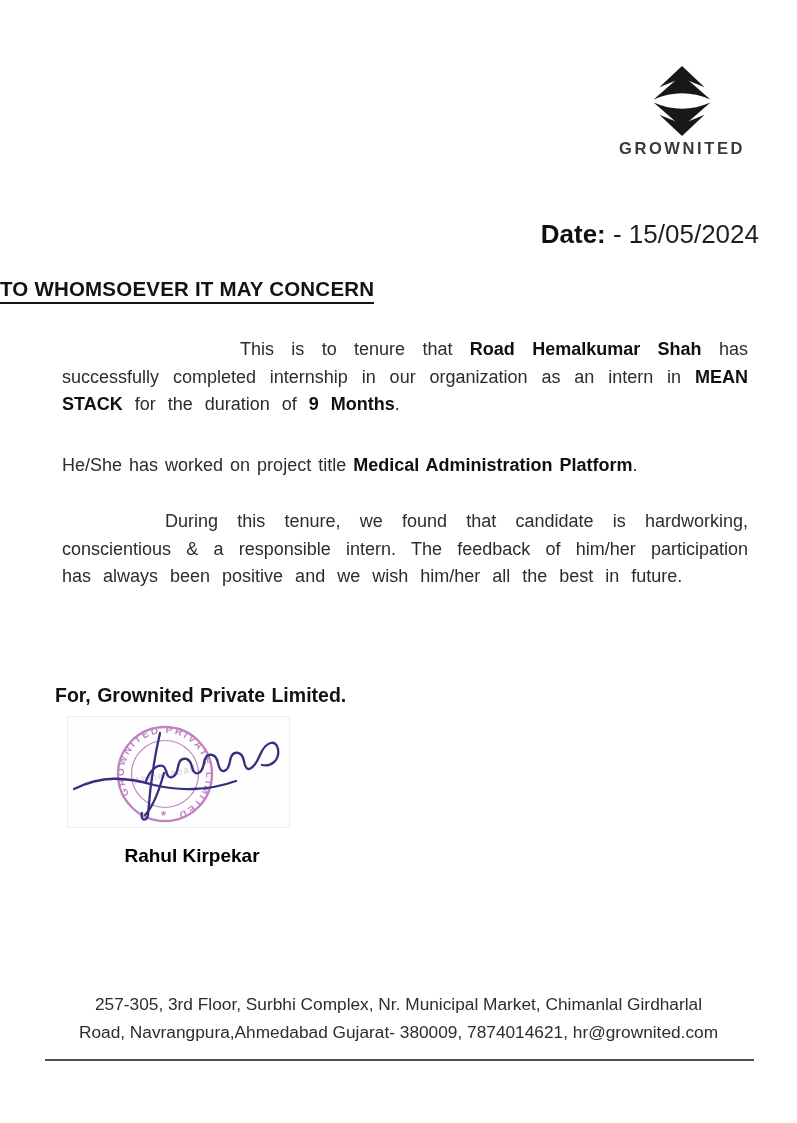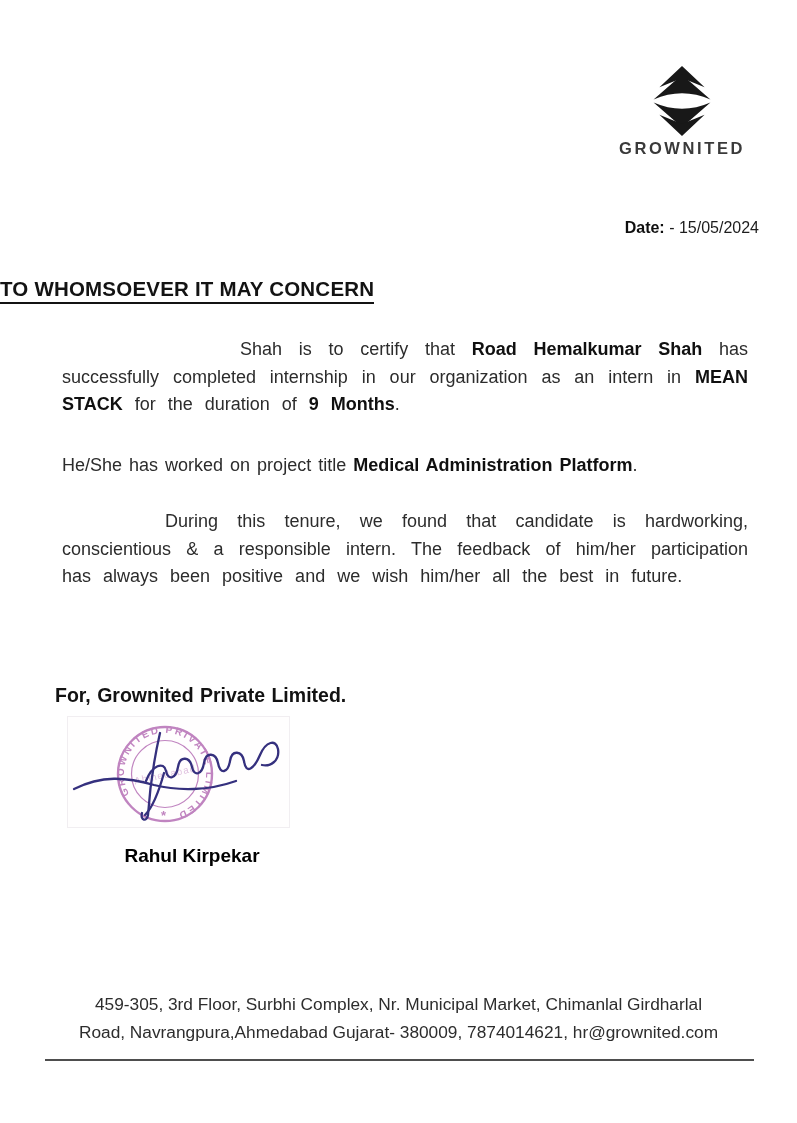--- a/index.html
+++ b/index.html
@@ -19,21 +19,21 @@
     font-family:"Liberation Sans","DejaVu Sans",sans-serif;
     color:var(--text);
     padding-left:26px;
   }
   
   .logo{position:absolute;top:66px;left:614px;width:136px;text-align:center;}
   .logo-mark{width:76px;height:70px;display:block;margin:0 auto;}
   .logo-mark path{fill:#181818;}
   .logo-word{margin-top:3px;font-size:16.5px;font-weight:600;letter-spacing:2.6px;color:#3a3a3a;}
   
-  .date-line{position:absolute;top:219px;right:38px;font-size:16px;color:#1d1d1d;}
+  .date-line{position:absolute;top:219px;right:38px;font-size:26px;color:#1d1d1d;}
   .date-line .lbl{font-weight:700;color:#0f0f0f;}
   
   .title{position:absolute;top:277px;left:0;width:100%;font-size:20.5px;font-weight:700;color:#131313;letter-spacing:0.2px;}
   .title span{border-bottom:2.5px solid #131313;padding-bottom:2px;}
   
   .para{position:absolute;left:62px;width:686px;font-size:18px;line-height:27.5px;text-align:justify;word-spacing:7px;color:#2c2c2c;}
   .para .b{font-weight:700;color:#101010;}
   .p-certify{top:336px;text-indent:178px;}
   .p-project{top:452px;text-align:left;word-spacing:2px;}
   .p-tenure{top:508px;text-indent:103px;}
@@ -70,21 +70,21 @@
   </div>
 
   <div class="date-line">
     <span class="lbl">Date:</span><span> - 15/05/2024</span>
   </div>
 
   <div class="title">
     <span>TO WHOMSOEVER IT MAY CONCERN</span>
   </div>
 
-  <p class="para p-certify"><span>Shah is to certify that </span><span class="b">Road Hemalkumar Shah</span><span> has successfully completed internship in our organization as an intern in </span><span class="b">MEAN STACK</span><span> for the duration of </span><span class="b">9 Months</span><span>.</span></p>
+  <p class="para p-certify"><span>This is to tenure that </span><span class="b">Road Hemalkumar Shah</span><span> has successfully completed internship in our organization as an intern in </span><span class="b">MEAN STACK</span><span> for the duration of </span><span class="b">9 Months</span><span>.</span></p>
 
   <p class="para p-tenure">During this tenure, we found that candidate is hardworking, conscientious &amp; a responsible intern. The feedback of him/her participation has always been positive and we wish him/her all the best in future.</p>
 
   <p class="para p-project"><span>He/She has worked on project title </span><span class="b">Medical Administration Platform</span><span>.</span></p>
 
   <div class="for-line">For, Grownited Private Limited.</div>
 
   <div class="sign-box">
     <svg width="223" height="112" viewBox="0 0 223 112" aria-hidden="true">
       <defs>
@@ -104,18 +104,18 @@
         <path d="M92 16 C87 38 82 68 80 98 C79 105 72 104 74 96"></path>
         <path d="M78 64 C84 48 96 44 98 54 C100 64 108 62 110 50 C112 38 122 40 124 50 C126 60 134 58 136 46 C138 34 148 36 150 46 C152 58 160 56 162 44 C164 32 174 34 176 44 C178 58 186 52 192 38 C198 24 208 22 210 32 C212 44 202 50 194 48"></path>
         <path d="M96 56 C91 74 85 90 77 98"></path>
       </g>
     </svg>
   </div>
 
   <div class="sign-name">Rahul Kirpekar</div>
 
   <div class="footer">
-    <div>459-305, 3rd Floor, Surbhi Complex, Nr. Municipal Market, Chimanlal Girdharlal</div>
+    <div>257-305, 3rd Floor, Surbhi Complex, Nr. Municipal Market, Chimanlal Girdharlal</div>
     <div>Road, Navrangpura,Ahmedabad Gujarat- 380009, 7874014621, hr@grownited.com</div>
   </div>
   <div class="footer-divider"></div>
 
 </div>
 
 </body></html>

